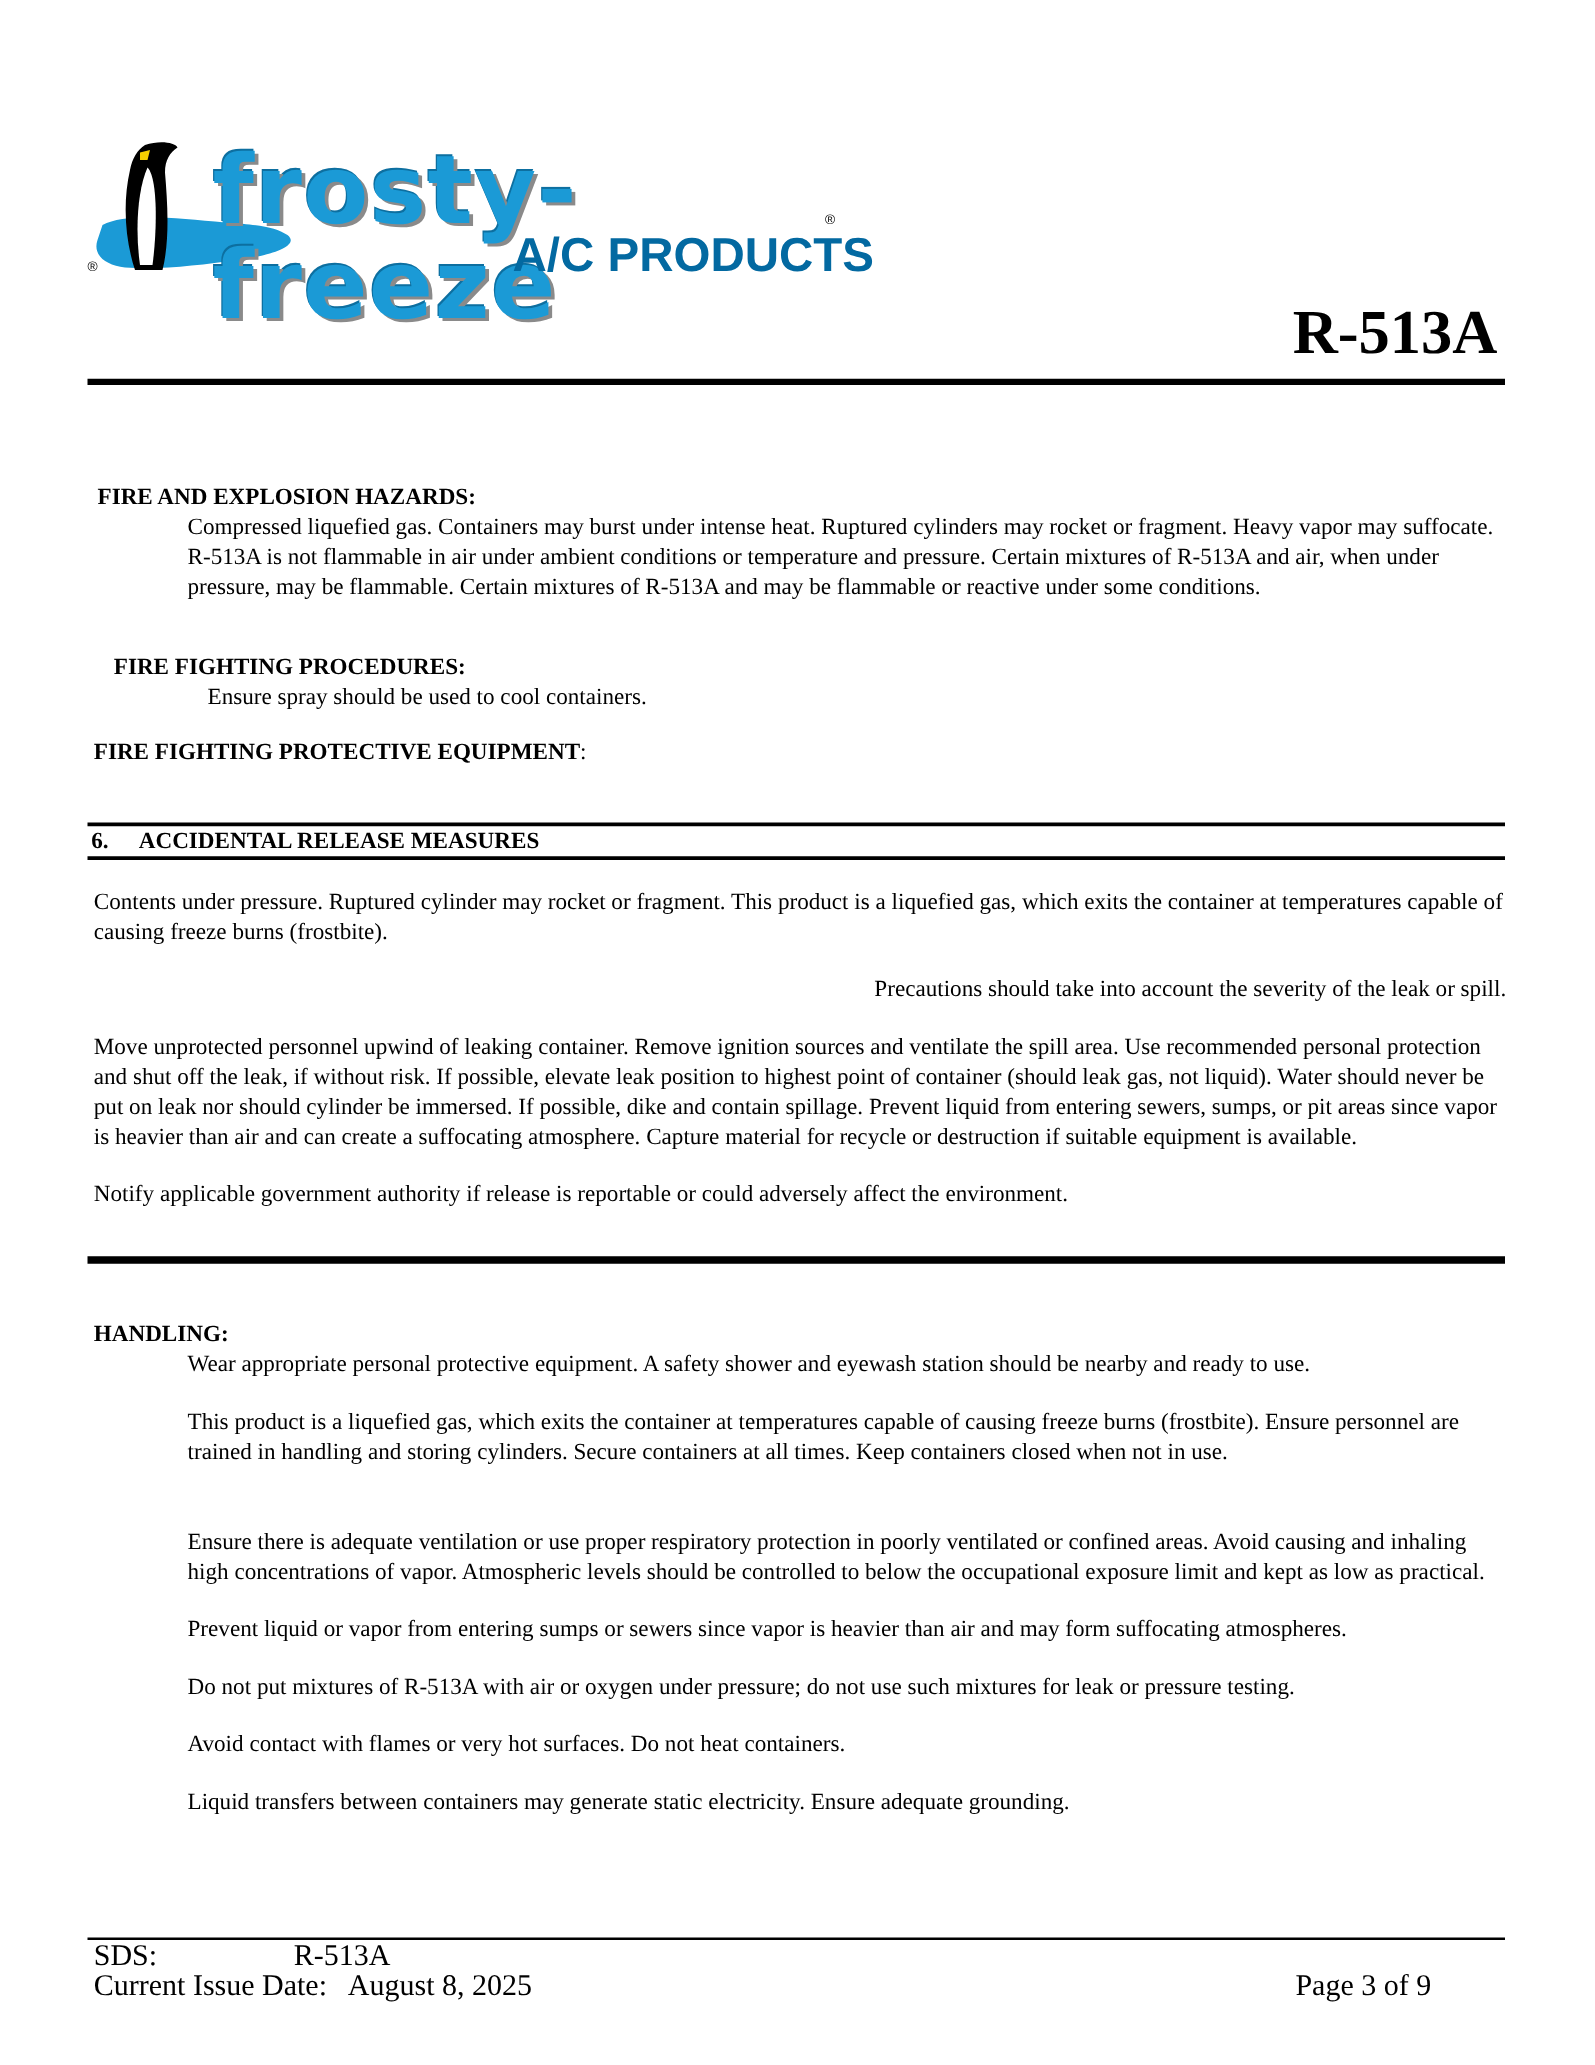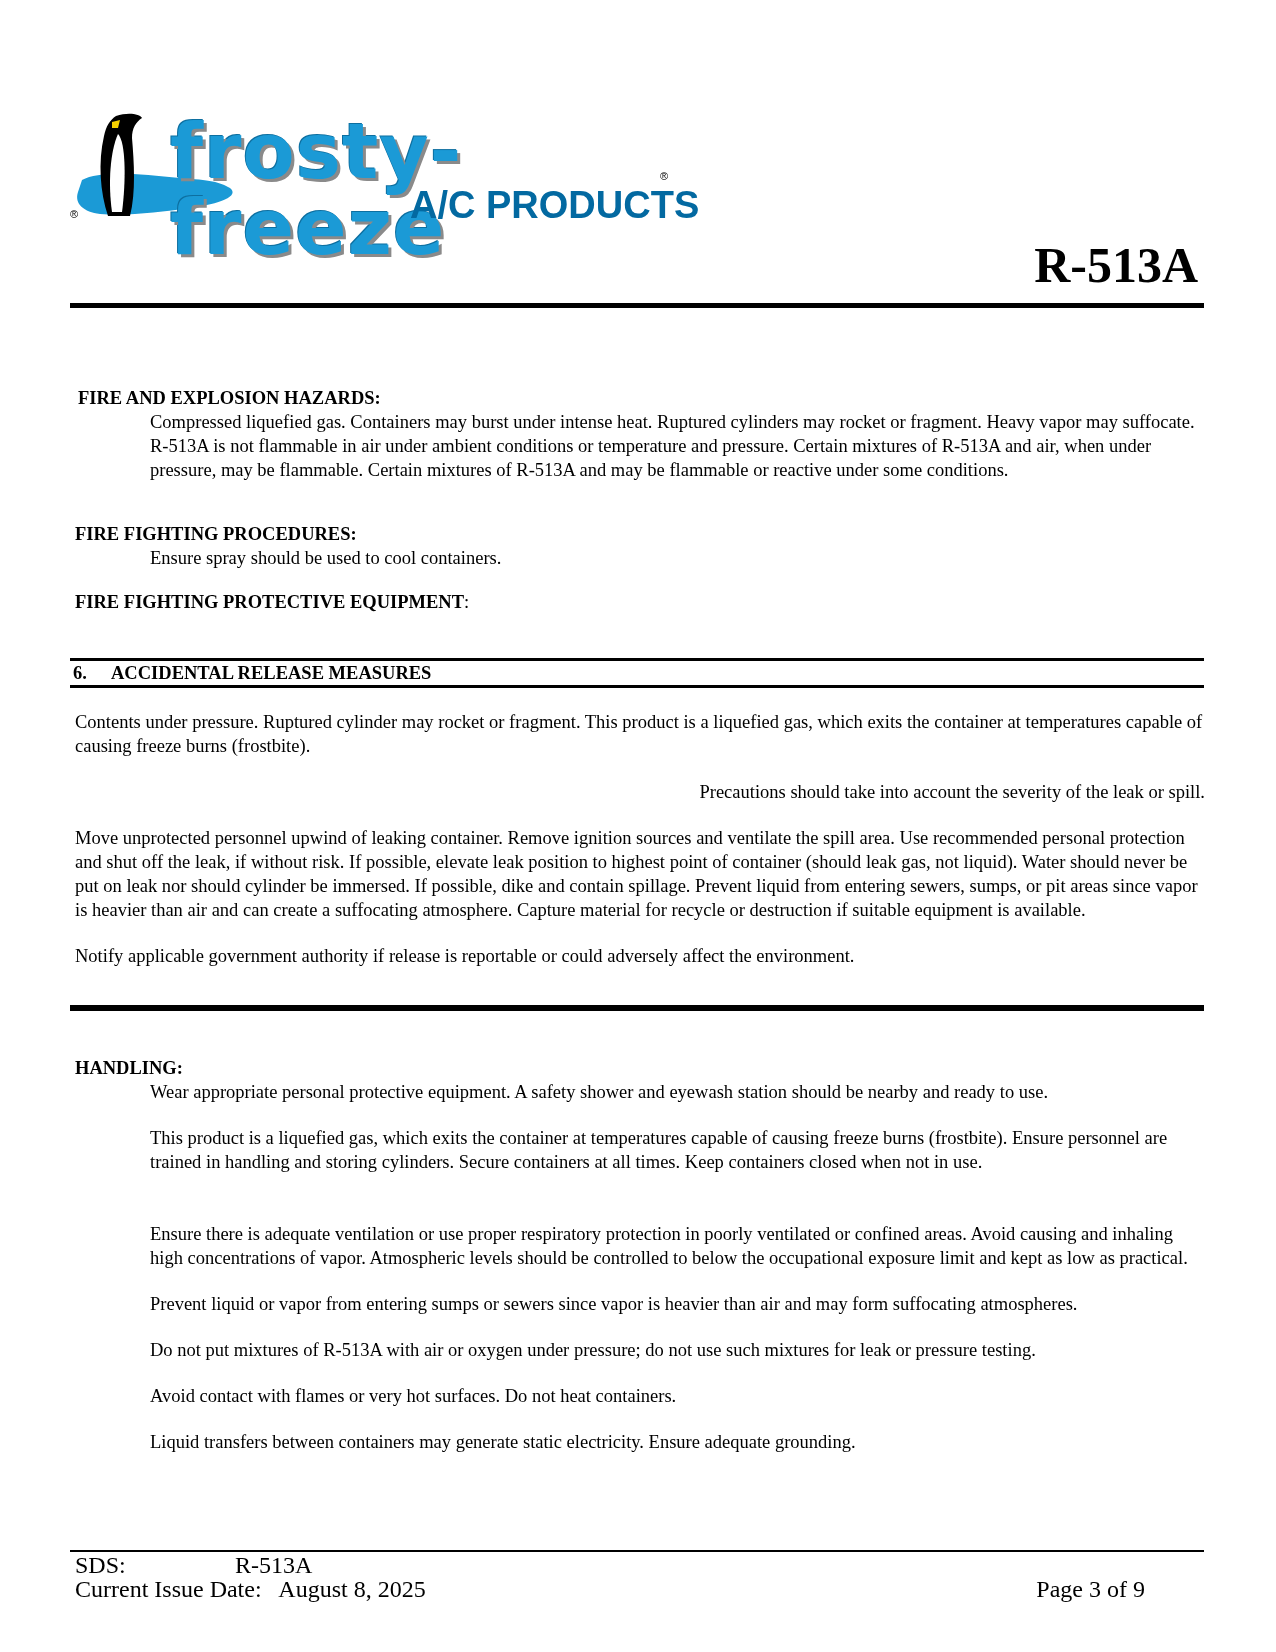--- a/index.html
+++ b/index.html
@@ -72,21 +72,21 @@
 
   <div class="product-code">R-513A</div>
   <div class="rule-top"></div>
 
 
   <div class="content" style="top:386px; left:78px;">
     <p class="h">FIRE AND EXPLOSION HAZARDS:</p>
     <p class="p" style="padding-left:72px; padding-right:8px;">Compressed liquefied gas. Containers may burst under intense heat. Ruptured cylinders may rocket or fragment. Heavy vapor may suffocate. R-513A is not flammable in air under ambient conditions or temperature and pressure.  Certain mixtures of R-513A and air, when under pressure, may be flammable. Certain mixtures of R-513A and may be flammable or reactive under some conditions.</p>
   </div>
 
-  <div class="content" style="top:522px;">
+  <div class="content" style="top:522px;margin-left:16px;">
     <p class="h">FIRE FIGHTING PROCEDURES:</p>
     <p class="p indent">Ensure spray should be used to cool containers.</p>
   </div>
 
   <div class="content" style="top:590px;">
     <p class="h"><span>FIRE FIGHTING PROTECTIVE EQUIPMENT</span><span style="font-weight:normal">:</span></p>
   </div>
 
   <div class="section-bar" style="top:658px;">
     <div class="top"></div>

